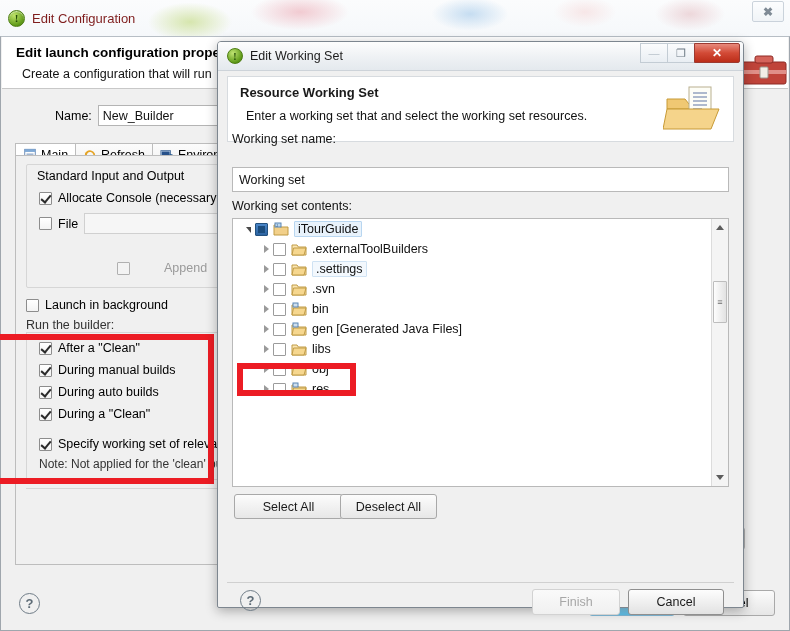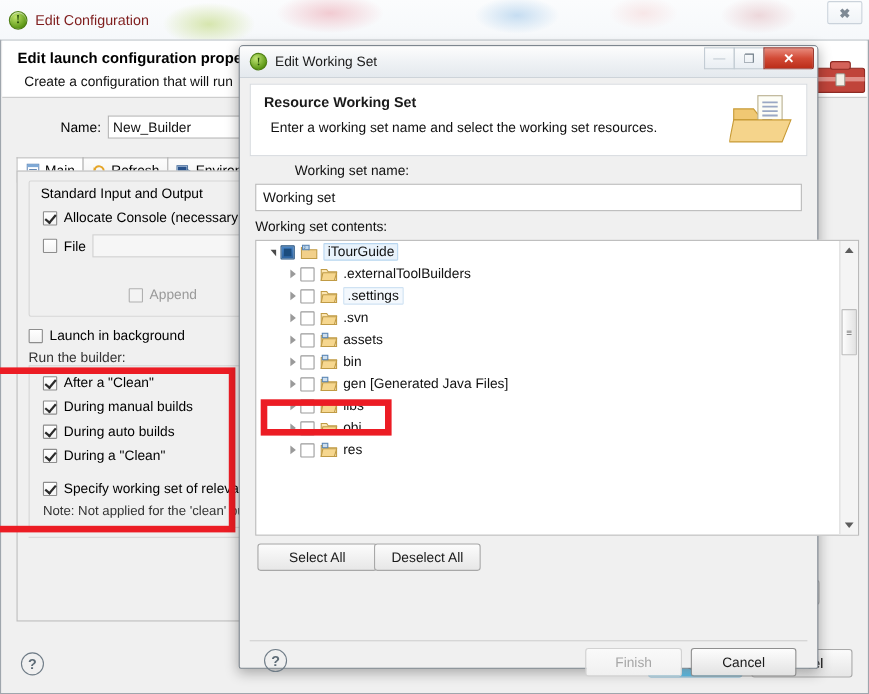--- a/index.html
+++ b/index.html
@@ -112,21 +112,21 @@
     width: 13px; height: 13px; flex: 0 0 13px;
     border: 1px solid #8d8d8d; background: linear-gradient(#ffffff,#f3f3f3);
     position: relative; border-radius: 1px;
   }
   .box.checked::after {
     content: ""; position: absolute; left: 3px; top: 0px;
     width: 4px; height: 8px; border: solid #2a2a2a;
     border-width: 0 2px 2px 0; transform: rotate(40deg);
   }
   .box.dim { border-color: #b0b0b0; background: #f3f3f3; }
-  .dimtext { color: #9a9a9a; }
+  .dimtext { color: #9a9a9a; margin-left: 28px; }
 
   .row-alloc { position: absolute; left: 12px; top: 26px; white-space: nowrap; }
   .row-file  { position: absolute; left: 12px; top: 48px; display: flex; align-items: center; gap: 6px; }
   .file-input {
     width: 190px; height: 21px; background: #f6f6f6; border: 1px solid #d0d0d0;
   }
   .row-append { position: absolute; left: 90px; top: 96px; }
 
   .row-launch { position: absolute; left: 10px; top: 142px; }
   .runbuilder { position: absolute; left: 10px; top: 162px; font-size: 12.5px; color:#333; }
@@ -222,30 +222,30 @@
   .ws-head {
     position: absolute; left: 9px; top: 34px; right: 9px; height: 66px;
     background: #fff; border: 1px solid #d7dbdf;
     padding: 8px 12px;
   }
   .ws-head h2 { margin: 0; font-size: 13px; font-weight: bold; color: #1a1a1a; }
   .ws-head p { margin: 9px 0 0 6px; font-size: 12.5px; color: #111; }
   .ws-head-icon { position: absolute; right: 12px; top: 8px; width: 58px; height: 48px; }
 
   .ws-label { position: absolute; left: 14px; font-size: 12.5px; color: #111; }
-  #ws-name-label { top: 106px; margin-left: 36px; }
+  #ws-name-label { top: 90px; }
   .ws-name-input {
     position: absolute; left: 14px; top: 125px; width: 497px; height: 25px;
     background: #fff; border: 1px solid #b9b9b9; padding: 3px 6px;
     font-size: 12.5px; line-height: 19px; color: #111;
   }
   #ws-contents-label { top: 157px; }
 
   .ws-tree {
-    position: absolute; left: 14px; top: 176px; width: 549px; height: 269px;
+    position: absolute; left: 14px; top: 176px; width: 497px; height: 269px;
     background: #fff; border: 1px solid #b9b9b9; overflow: hidden;
   }
   .tree-row {
     height: 20px; display: flex; align-items: center; padding-left: 8px;
     font-size: 12.5px; color: #111; white-space: nowrap;
   }
   .twisty {
     width: 14px; flex: 0 0 14px; display:flex; align-items:center; justify-content:center;
   }
   .twisty .arrow-closed {
@@ -471,21 +471,21 @@
     <span class="ws-title-text">Edit Working Set</span>
     <span class="ws-winbtns">
       <span class="wb min">—</span>
       <span class="wb">❐</span>
       <span class="wb close">✕</span>
     </span>
   </div>
 
   <div class="ws-head">
     <h2>Resource Working Set</h2>
-    <p>Enter a working set name and select the working set resources.</p>
+    <p>Enter a working set that and select the working set resources.</p>
     <svg class="ws-head-icon" viewBox="0 0 58 48">
       <path d="M4 14h18l4 5h20v5H4z" fill="#f0c873" stroke="#c79a36"></path>
       <rect x="26" y="2" width="22" height="28" fill="#fdfdf6" stroke="#b9b08f"></rect>
       <g stroke="#9aa8c4" stroke-width="1.6">
         <line x1="30" y1="8" x2="44" y2="8"></line>
           <line x1="30" y1="12" x2="44" y2="12"></line>
         <line x1="30" y1="16" x2="44" y2="16"></line>
           <line x1="30" y1="20" x2="44" y2="20"></line>
         <line x1="30" y1="24" x2="39" y2="24"></line>
       </g>
@@ -542,32 +542,20 @@
           <i class="arrow-closed"></i>
         </span>
       <span class="tbox"></span>
       <svg class="ficon" viewBox="0 0 16 16">
         <path d="M1 4h5l1.4 2H15v8H1z" fill="#fbe6b4" stroke="#c09b45"></path>
         <path d="M2.5 7H15l-2 7H1z" fill="#f6d78f" stroke="#c09b45"></path>
       </svg>
       <span class="tree-label">.svn</span>
     </div>
 
-    <div class="tree-row" style="padding-left:26px">
-      <span class="twisty">
-          <i class="arrow-closed"></i>
-        </span>
-      <span class="tbox"></span>
-      <svg class="ficon" viewBox="0 0 16 16">
-        <path d="M1 4h5l1.4 2H15v8H1z" fill="#fbe6b4" stroke="#c09b45"></path>
-        <path d="M2.5 7H15l-2 7H1z" fill="#f6d78f" stroke="#c09b45"></path>
-        <rect x="2" y="2" width="5" height="4" fill="#cfe0ef" stroke="#5b86b4"></rect>
-      </svg>
-      <span class="tree-label">assets</span>
-    </div>
 
     <div class="tree-row" style="padding-left:26px">
       <span class="twisty">
           <i class="arrow-closed"></i>
         </span>
       <span class="tbox"></span>
       <svg class="ficon" viewBox="0 0 16 16">
         <path d="M1 4h5l1.4 2H15v8H1z" fill="#fbe6b4" stroke="#c09b45"></path>
         <path d="M2.5 7H15l-2 7H1z" fill="#f6d78f" stroke="#c09b45"></path>
         <rect x="2" y="2" width="5" height="4" fill="#cfe0ef" stroke="#5b86b4"></rect>

